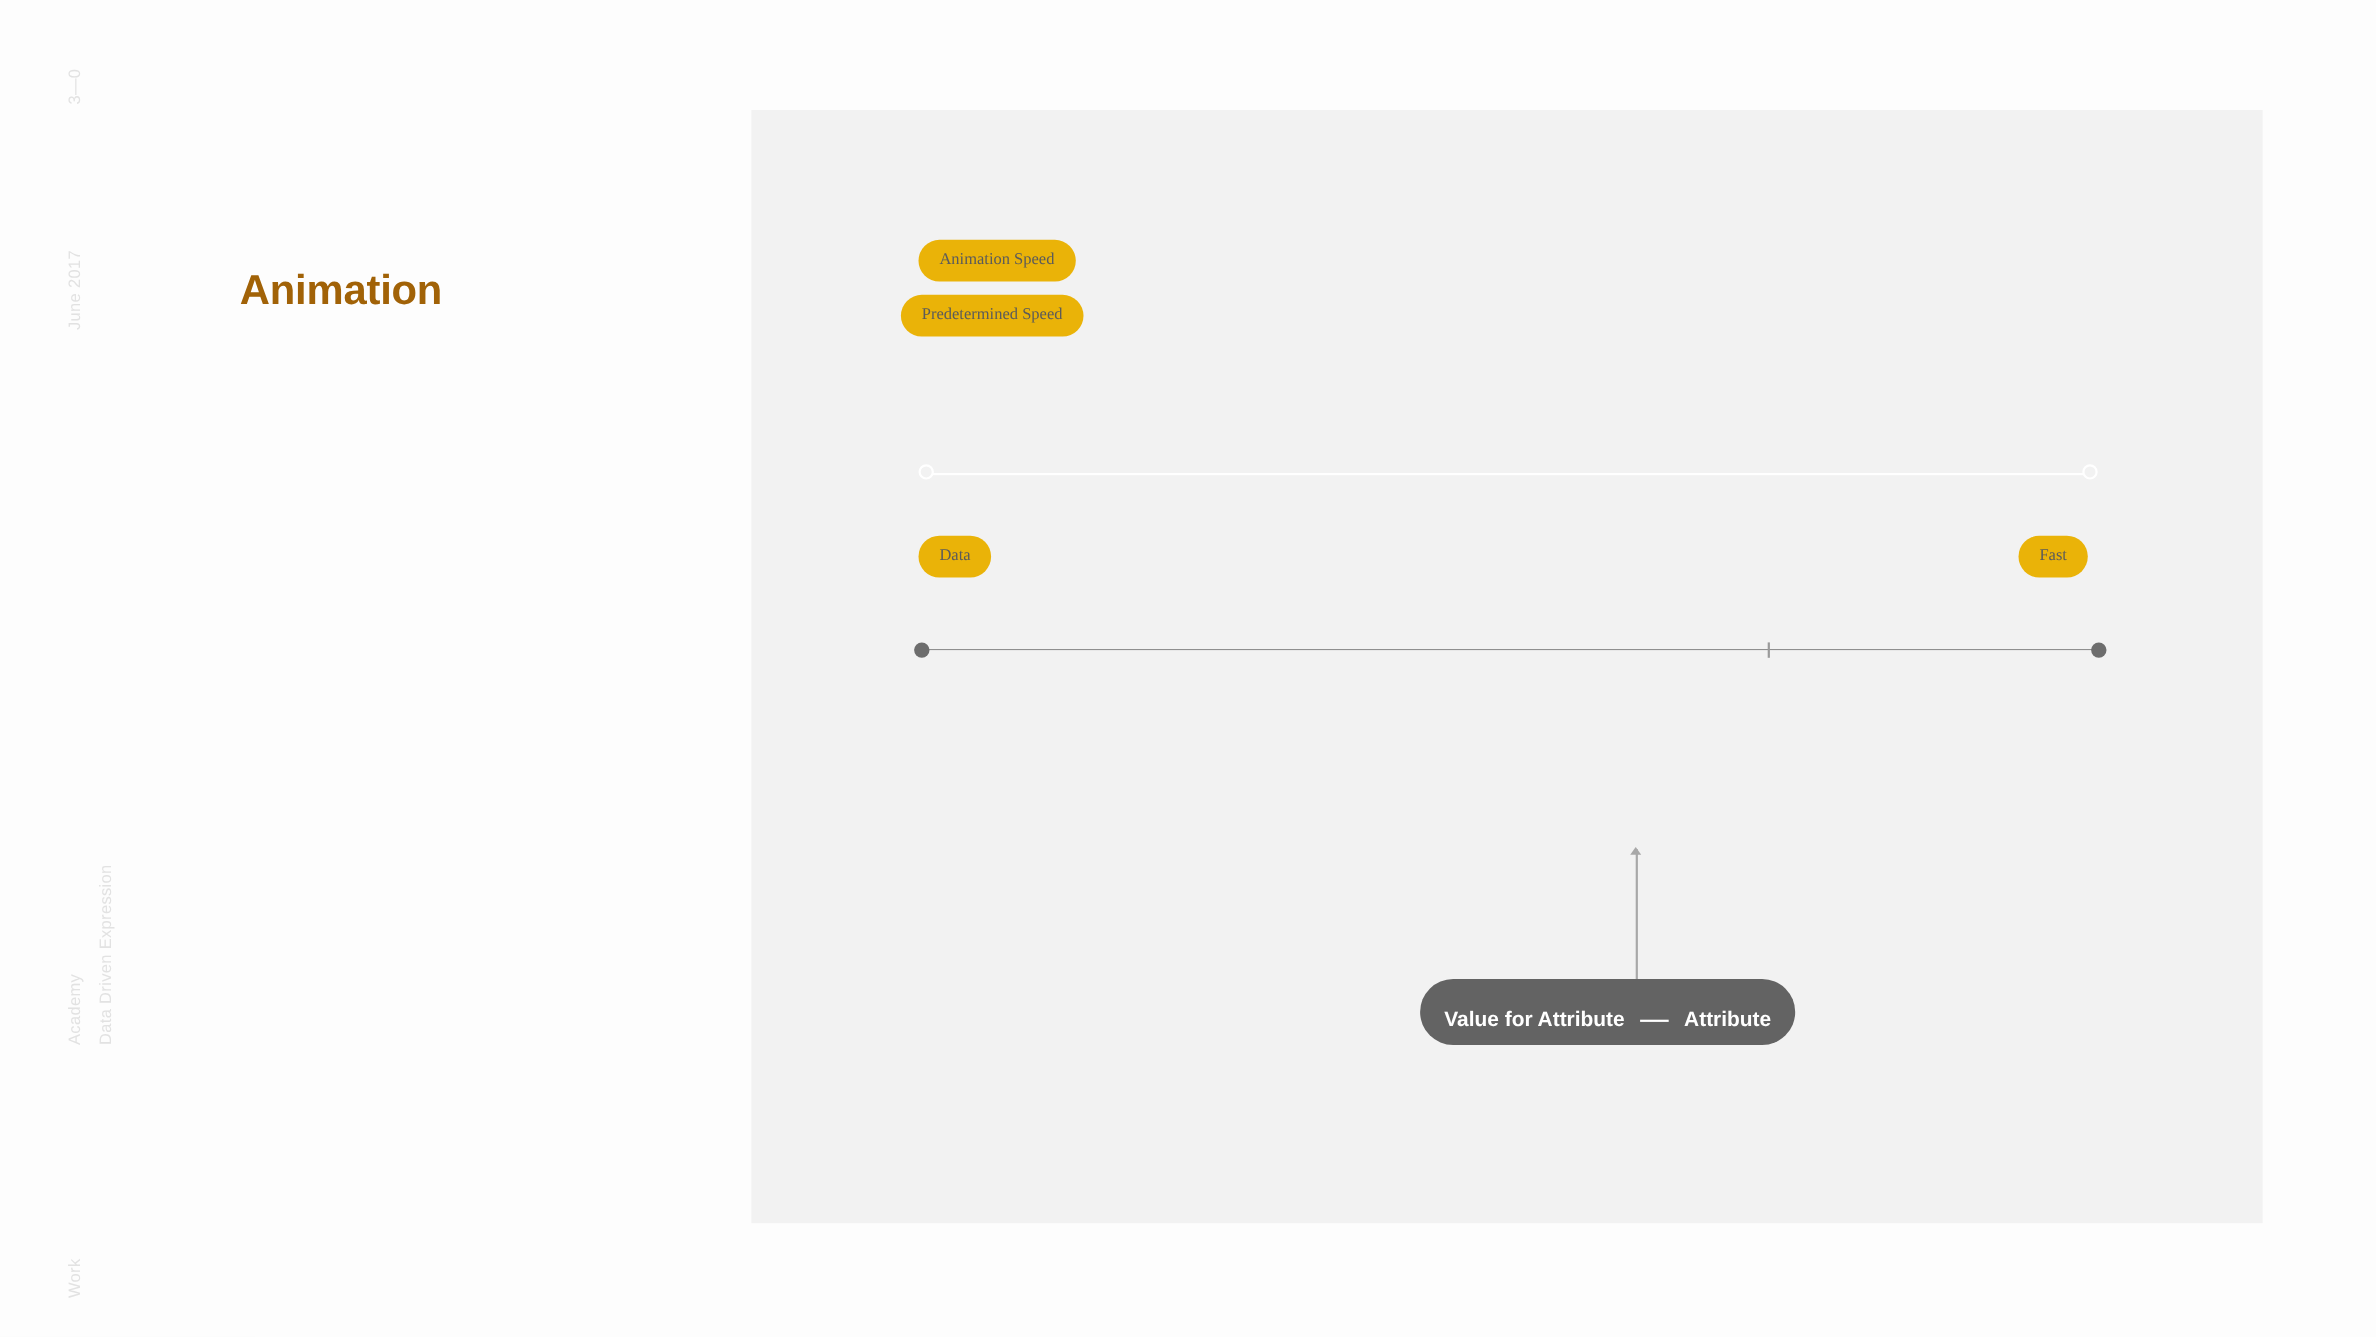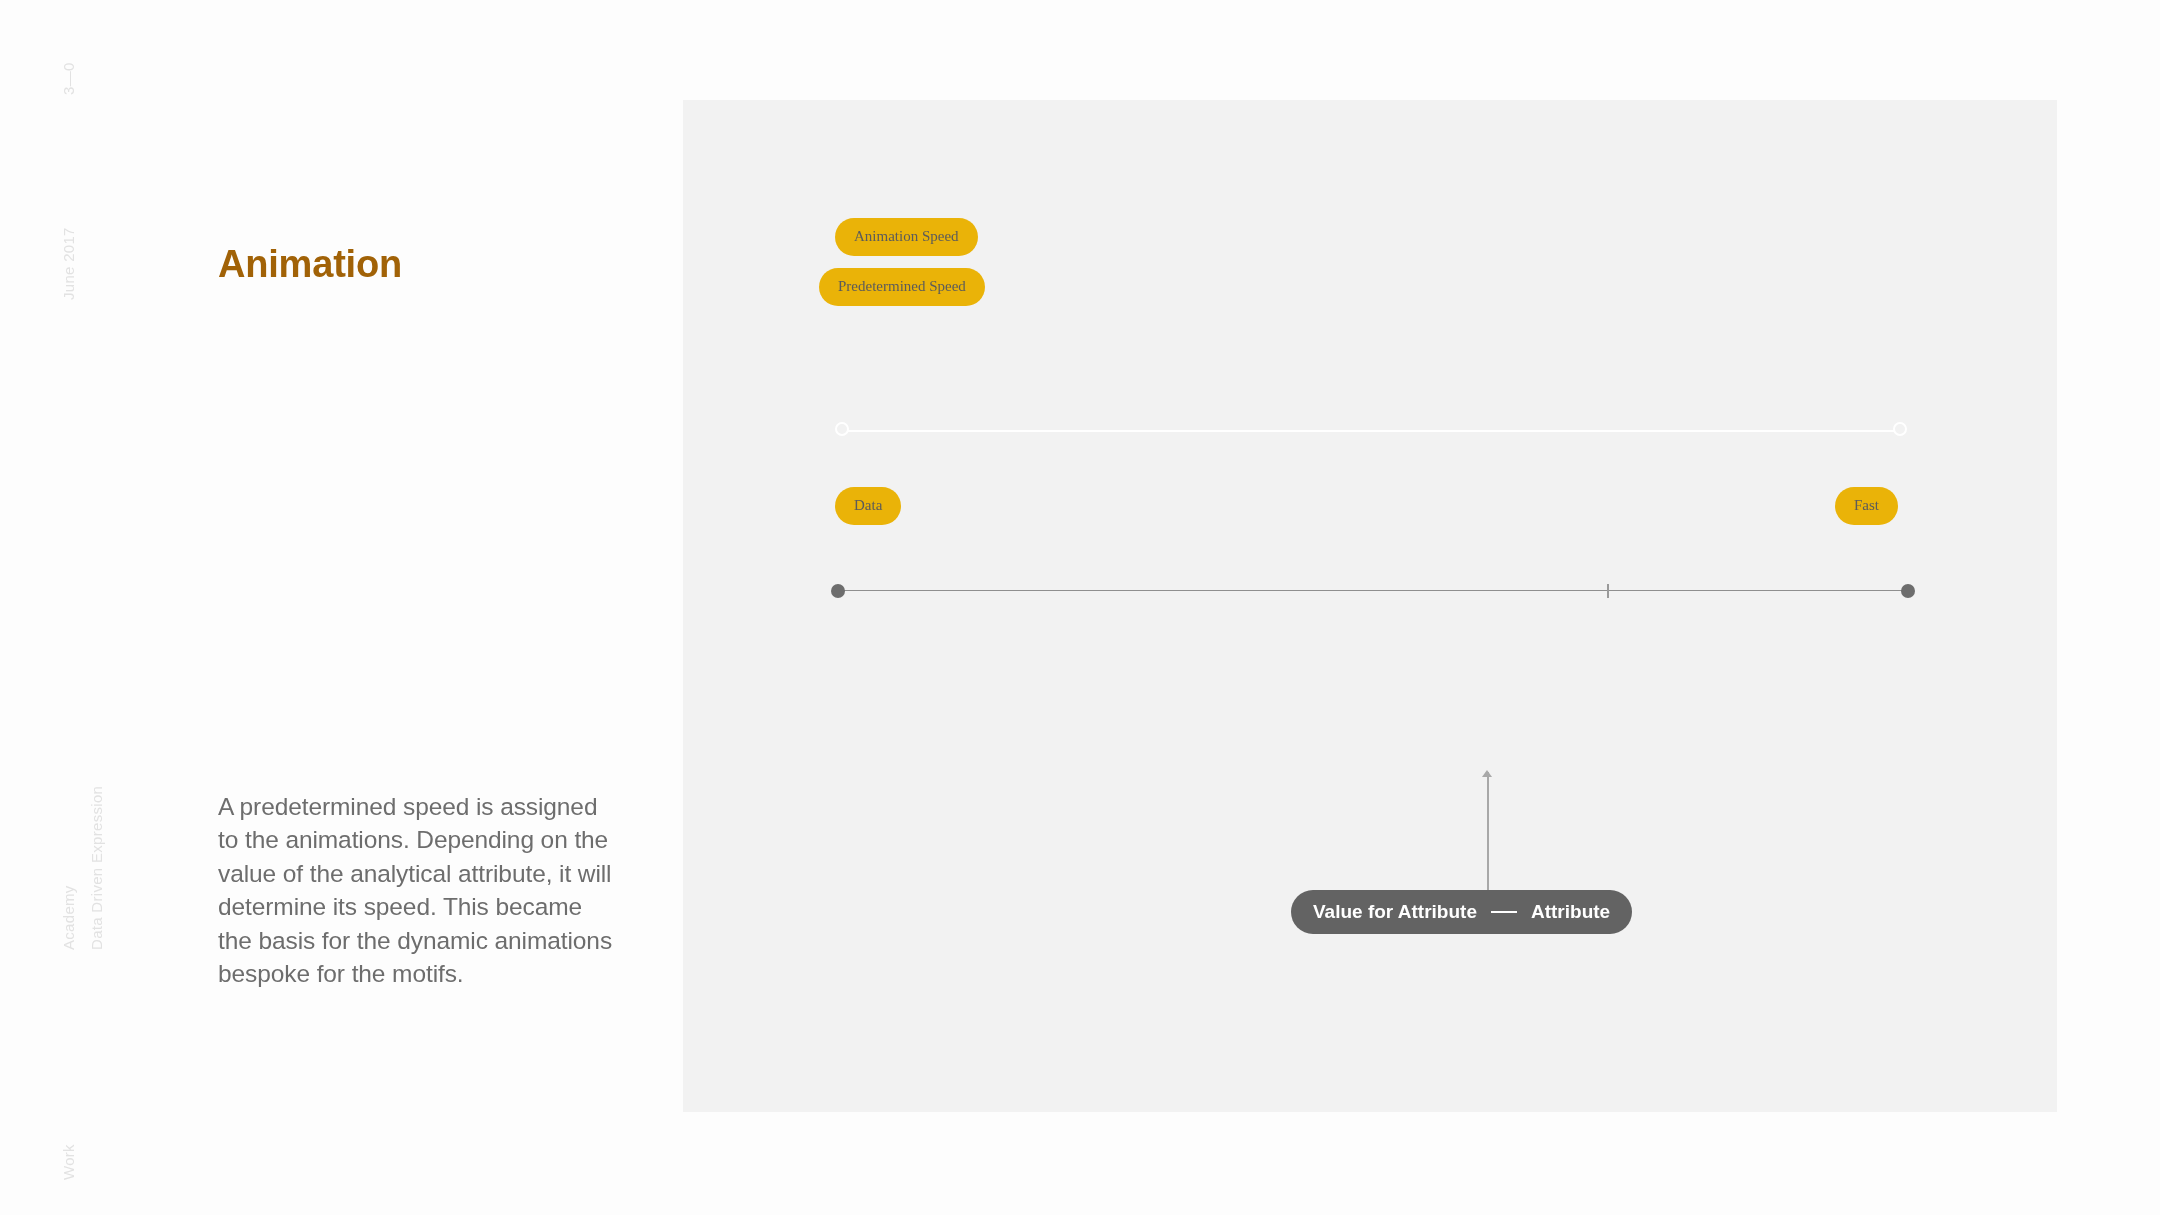--- a/index.html
+++ b/index.html
@@ -174,21 +174,21 @@
     border-left: 5px solid transparent;
     border-right: 5px solid transparent;
     border-bottom: 7px solid #a8a8a8;
   }
   #tooltip {
     position: absolute;
     left: 608px;
     top: 790px;
     background: #636363;
     border-radius: 999px;
-    padding: 12px 22px 13px 22px;
+    padding: 28px 22px 13px 22px;
     white-space: nowrap;
     display: flex;
     align-items: center;
     gap: 14px;
   }
   #tooltip .tip-text {
     color: #ffffff;
     font-size: 19px;
     line-height: 1;
     font-weight: bold;
@@ -210,21 +210,20 @@
   <div class="rail-label" id="rail-date">June 2017</div>
 
   <div class="rail-label" id="rail-academy">Academy</div>
 
   <div class="rail-label" id="rail-project">Data Driven Expression</div>
 
   <div class="rail-label" id="rail-work">Work</div>
 
   <h1 id="title">Animation</h1>
 
-  <p id="body-copy">A predetermined speed is assigned to the animations. Depending on the value of the analytical attribute, it will determine its speed. This became the basis for the dynamic animations bespoke for the motifs.</p>
 
   <div id="panel">
 
     <div class="pill" id="pill-animation-speed">Animation Speed</div>
 
     <div class="pill" id="pill-predetermined">Predetermined Speed</div>
 
     <div id="slider-light">
       <div class="track"></div>
       <div class="ring left"></div>

